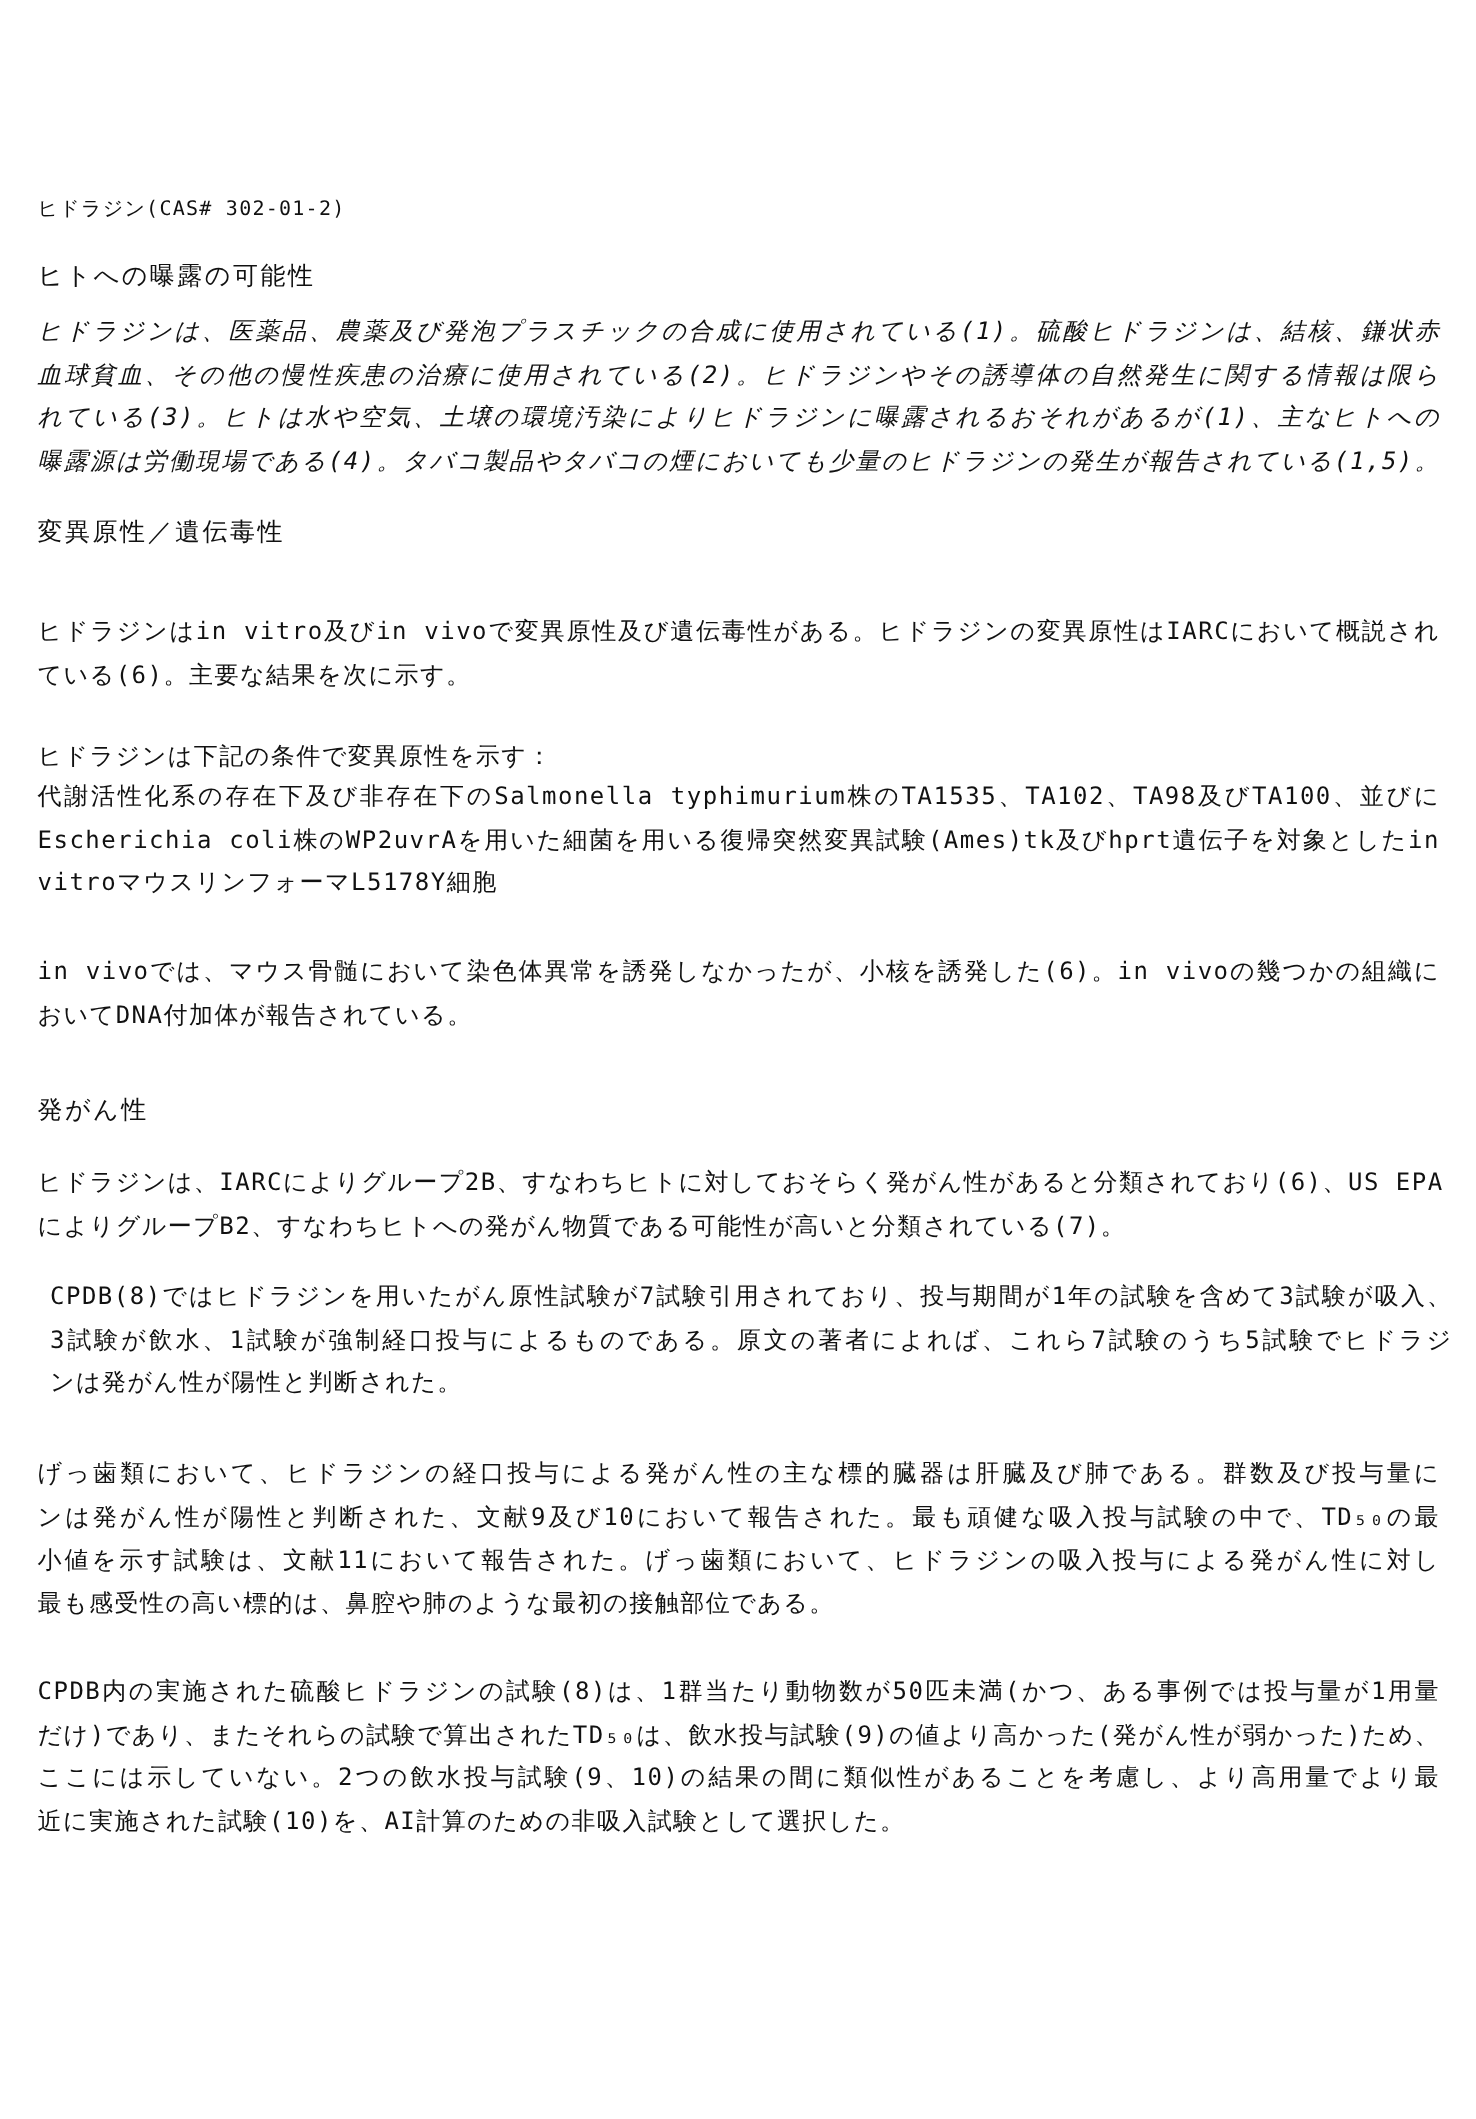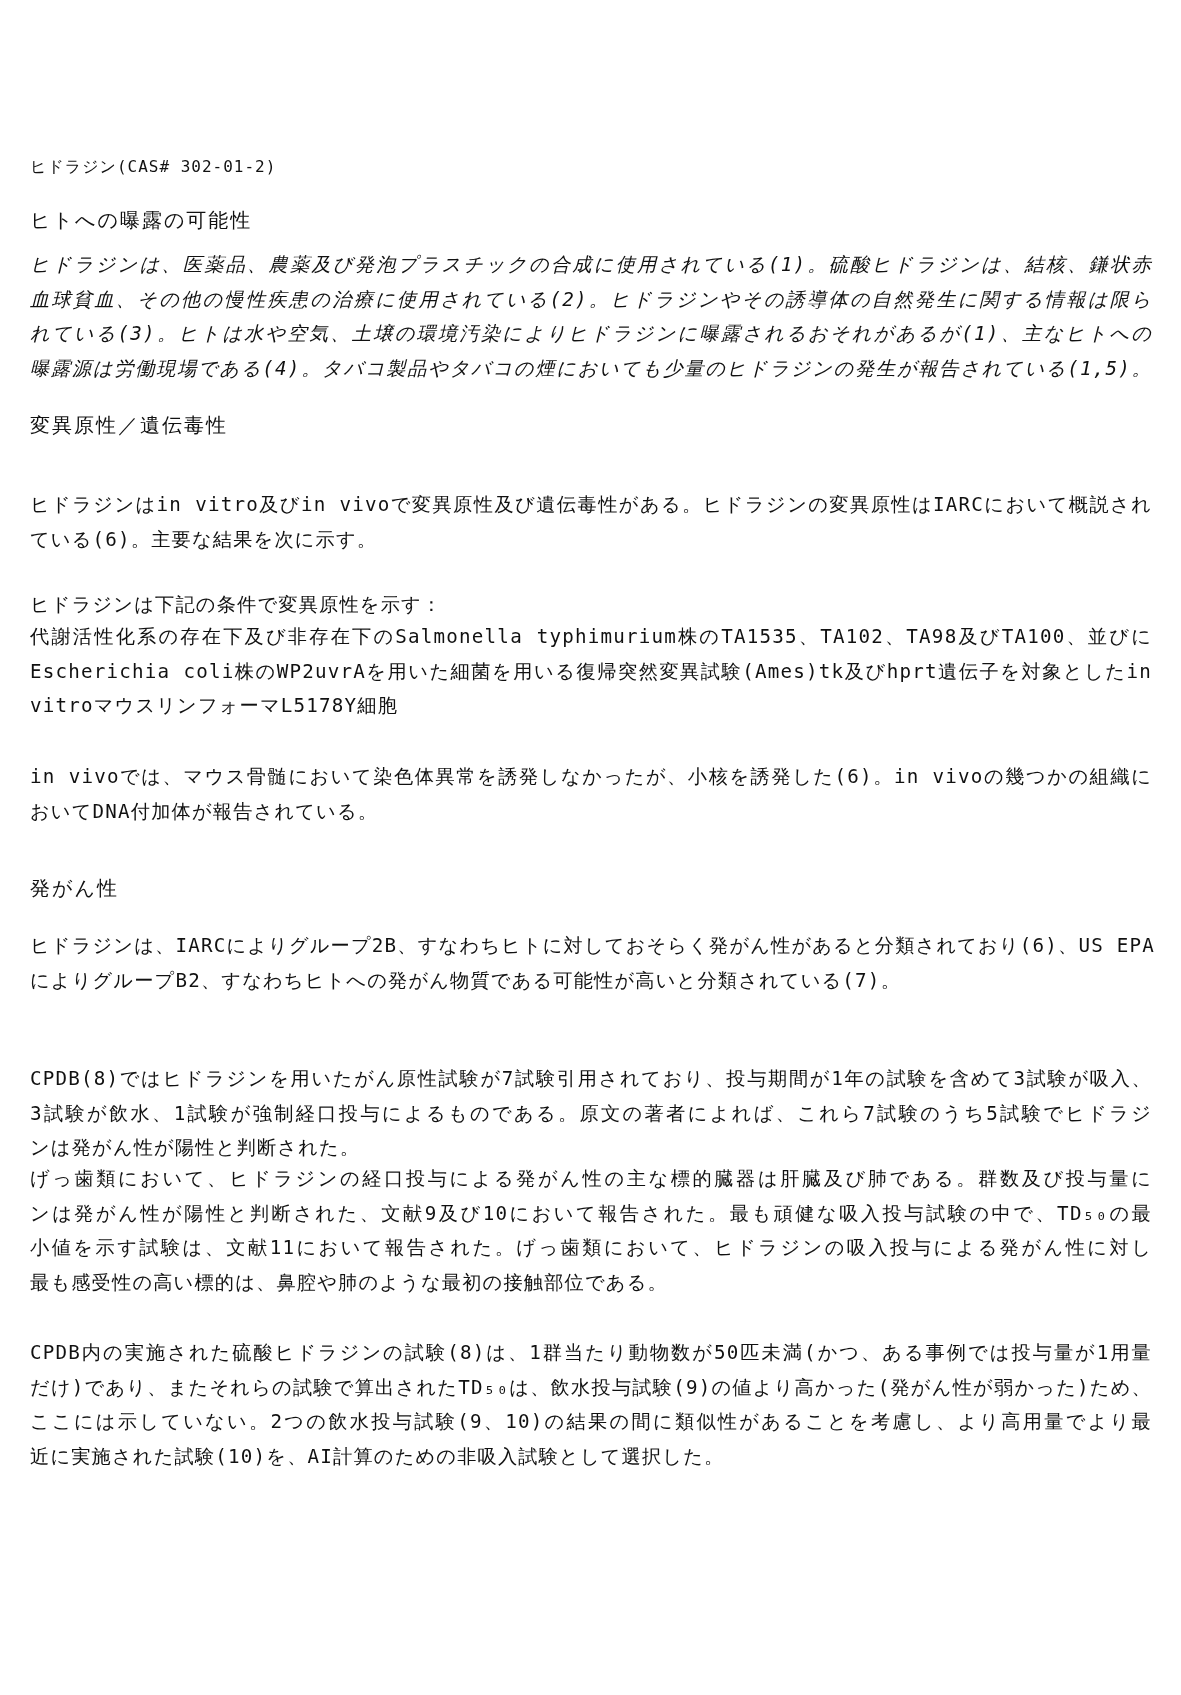--- a/index.html
+++ b/index.html
@@ -87,21 +87,21 @@
   <div class="para" style="top:760px;">
     <span class="ln">in vivoでは、マウス骨髄において染色体異常を誘発しなかったが、小核を誘発した(6)。in vivoの幾つかの組織に</span>
     <span class="ln last">おいてDNA付加体が報告されている。</span>
   </div>
 
   <div class="section-heading" style="top:875px;font-family:Liberation Mono, monospace;">発がん性</div>
   <div class="para" style="top:917px;margin-top:12px;">
     <span class="ln">ヒドラジンは、IARCによりグループ2B、すなわちヒトに対しておそらく発がん性があると分類されており(6)、US EPA</span>
     <span class="ln last">によりグループB2、すなわちヒトへの発がん物質である可能性が高いと分類されている(7)。</span>
   </div>
-  <div class="para" style="top:1062px;">
+  <div class="para" style="top:1020px;margin-left:10px;">
     <span class="ln">CPDB(8)ではヒドラジンを用いたがん原性試験が7試験引用されており、投与期間が1年の試験を含めて3試験が吸入、</span>
     <span class="ln">3試験が飲水、1試験が強制経口投与によるものである。原文の著者によれば、これら7試験のうち5試験でヒドラジ</span>
     <span class="ln last">ンは発がん性が陽性と判断された。</span>
   </div>
   <div class="para" style="top:1162px;">
     <span class="ln">げっ歯類において、ヒドラジンの経口投与による発がん性の主な標的臓器は肝臓及び肺である。群数及び投与量に</span>
     <span class="ln">ンは発がん性が陽性と判断された、文献9及び10において報告された。最も頑健な吸入投与試験の中で、TD₅₀の最</span>
     <span class="ln">小値を示す試験は、文献11において報告された。げっ歯類において、ヒドラジンの吸入投与による発がん性に対し</span>
     <span class="ln last">最も感受性の高い標的は、鼻腔や肺のような最初の接触部位である。</span>
   </div>

